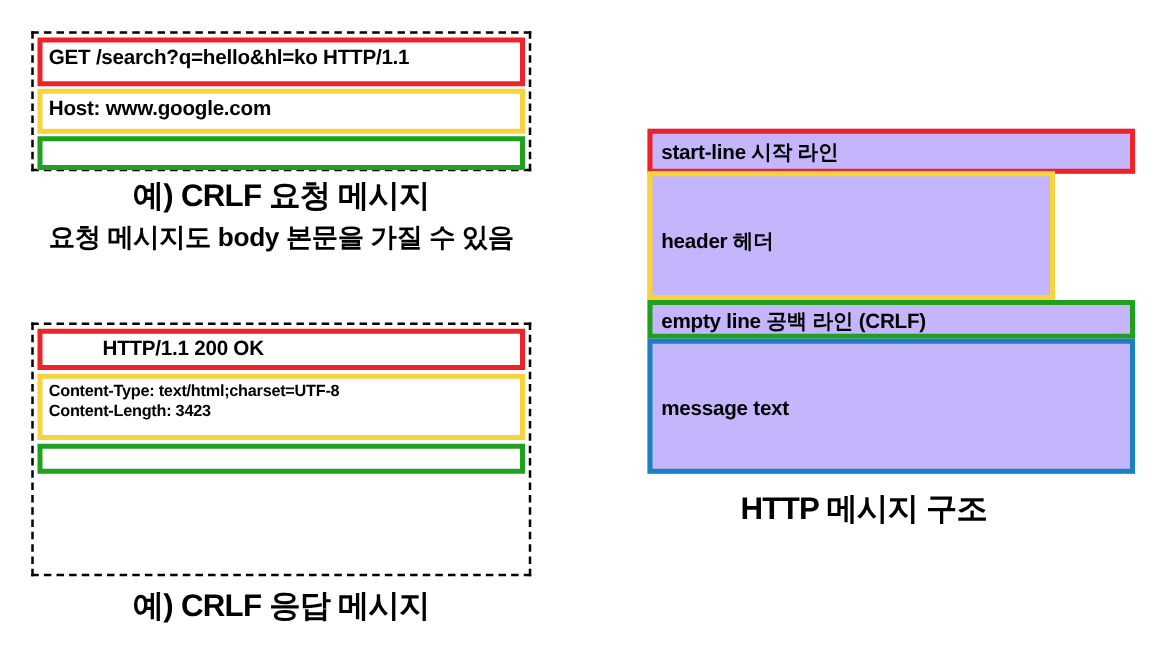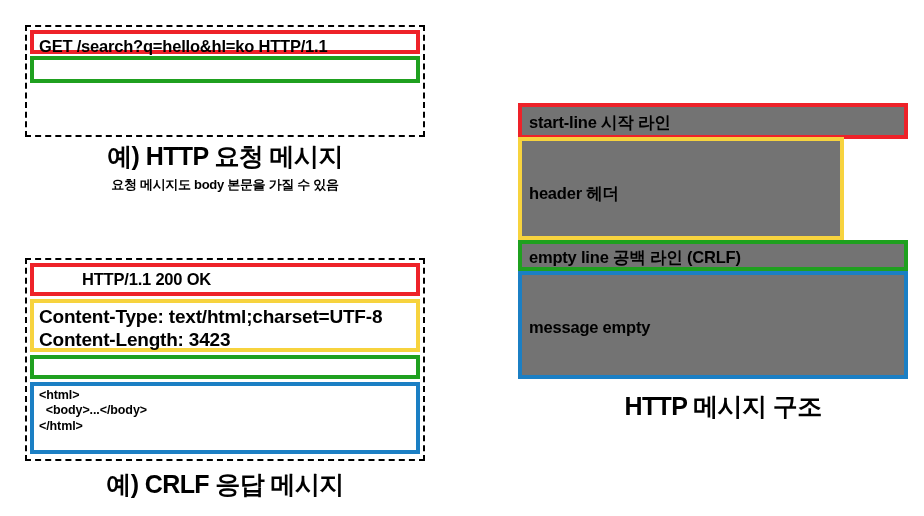--- a/index.html
+++ b/index.html
@@ -36,44 +36,44 @@
   .seg-green  { border: 4px solid #1fa01f; }
   .seg-blue   { border: 4px solid #1b7fc4; }
 
   .seg-inner {
     padding: 2px 5px;
     line-height: 1.22;
     white-space: pre-wrap;
   }
 
   .t-16 { font-size: 16.5px; font-weight: bold; letter-spacing: -0.2px; }
-  .t-14 { font-size: 19px; font-weight: bold; letter-spacing: -0.2px; }
+  .t-14 { font-size: 13px; font-weight: bold; letter-spacing: -0.2px; }
   .t-12 { font-size: 12.5px; font-weight: bold; letter-spacing: -0.1px; }
 
   
   .caption-main {
     position: absolute;
     text-align: center;
     font-size: 25px;
     font-weight: bold;
     letter-spacing: -0.6px;
     white-space: nowrap;
   }
   .caption-sub {
     position: absolute;
     text-align: center;
-    font-size: 13px;
+    font-size: 21px;
     font-weight: bold;
     letter-spacing: -0.3px;
     white-space: nowrap;
   }
 
   
   #req-frame { left: 25px;  top: 25px;  width: 400px; height: 112px; }
-  #req-start  { height: 24px; }
+  #req-start  { height: 39px; }
   #req-header { height: 36px; margin-top: 2px; }
   #req-empty  { height: 27px; margin-top: 2px; }
 
   #req-caption     { left: 25px; top: 140px; width: 400px; }
   #req-caption-sub { left: 25px; top: 176px; width: 400px; }
 
   
   #res-frame { left: 25px;  top: 258px; width: 400px; height: 203px; }
   #res-start  { height: 33px; padding-left: 43px; }
   #res-header { height: 53px; margin-top: 3px; }
@@ -86,65 +86,63 @@
   #struct-start  { position: absolute; left: 518px; top: 103px; width: 390px; height: 36px; }
   #struct-header { position: absolute; left: 518px; top: 137px; width: 326px; height: 103px; }
   #struct-empty  { position: absolute; left: 518px; top: 240px; width: 390px; height: 31px; }
   #struct-body   { position: absolute; left: 518px; top: 271px; width: 390px; height: 108px; }
 
   #struct-start .seg-inner  { padding-top: 5px;  padding-left: 7px; }
   #struct-header .seg-inner { padding-top: 42px; padding-left: 7px; }
   #struct-empty .seg-inner  { padding-top: 3px;  padding-left: 7px; }
   #struct-body .seg-inner   { padding-top: 42px; padding-left: 7px; }
 
-  #struct-caption { left: 528px; top: 390px; width: 390px; }
+  #struct-caption { left: 496px; top: 390px; width: 390px; }
 
-  .seg-abs { box-sizing: border-box; background: #737373; }
+  .seg-abs { box-sizing: border-box; background: #c4b5fd; }
 </style>
 </head>
 <body>
 
 <div class="msg-frame" id="req-frame">
   <div class="seg seg-red" id="req-start">
     <div class="seg-inner t-16">GET /search?q=hello&amp;hl=ko HTTP/1.1</div>
   </div>
+  <div class="seg seg-yellow" id="req-header">
+    <div class="seg-inner t-16">Host: www.google.com</div>
+  </div>
   <div class="seg seg-green" id="req-empty">
     <div class="seg-inner t-16"></div>
   </div>
 </div>
 
-<div class="caption-main" id="req-caption">예) HTTP 요청 메시지</div>
+<div class="caption-main" id="req-caption">예) CRLF 요청 메시지</div>
 <div class="caption-sub" id="req-caption-sub">요청 메시지도 body 본문을 가질 수 있음</div>
 
 <div class="msg-frame" id="res-frame">
   <div class="seg seg-red" id="res-start">
     <div class="seg-inner t-16">HTTP/1.1 200 OK</div>
   </div>
   <div class="seg seg-yellow" id="res-header">
     <div class="seg-inner t-14">Content-Type: text/html;charset=UTF-8
 Content-Length: 3423</div>
   </div>
   <div class="seg seg-green" id="res-empty">
     <div class="seg-inner t-14"></div>
-  </div>
-  <div class="seg seg-blue" id="res-body">
-    <div class="seg-inner t-12">&lt;html&gt;
-  &lt;body&gt;...&lt;/body&gt;
-&lt;/html&gt;</div>
   </div>
 </div>
 
 <div class="caption-main" id="res-caption">예) CRLF 응답 메시지</div>
 
 <div class="seg-abs seg-red" id="struct-start">
   <div class="seg-inner t-16">start-line 시작 라인</div>
 </div>
 <div class="seg-abs seg-yellow" id="struct-header">
   <div class="seg-inner t-16">header 헤더</div>
 </div>
 <div class="seg-abs seg-green" id="struct-empty">
   <div class="seg-inner t-16">empty line 공백 라인 (CRLF)</div>
 </div>
 <div class="seg-abs seg-blue" id="struct-body">
-  <div class="seg-inner t-16">message empty</div>
+  <div class="seg-inner t-16">message text</div>
 </div>
 
 <div class="caption-main" id="struct-caption">HTTP 메시지 구조</div>
 
 </body></html>

